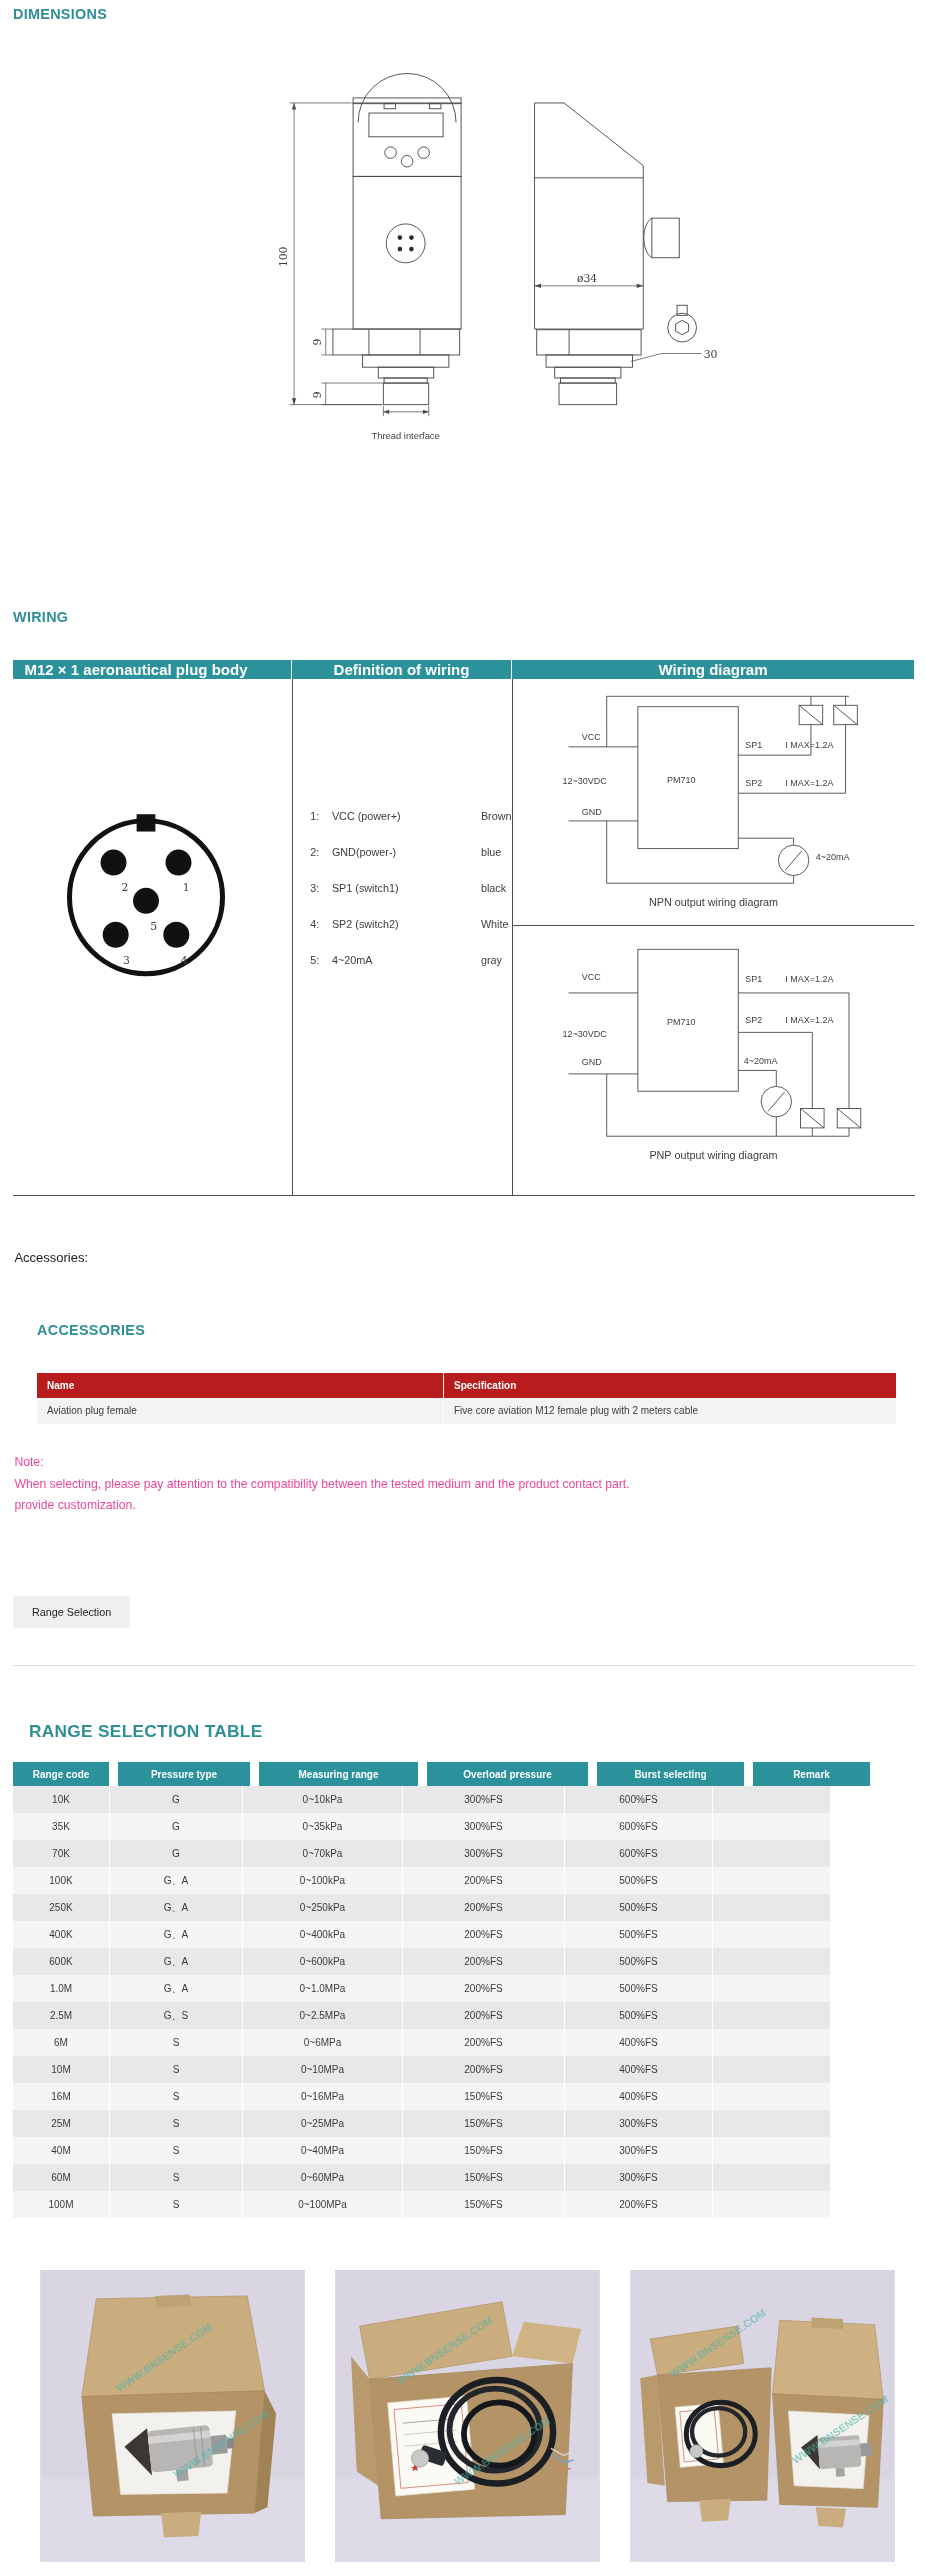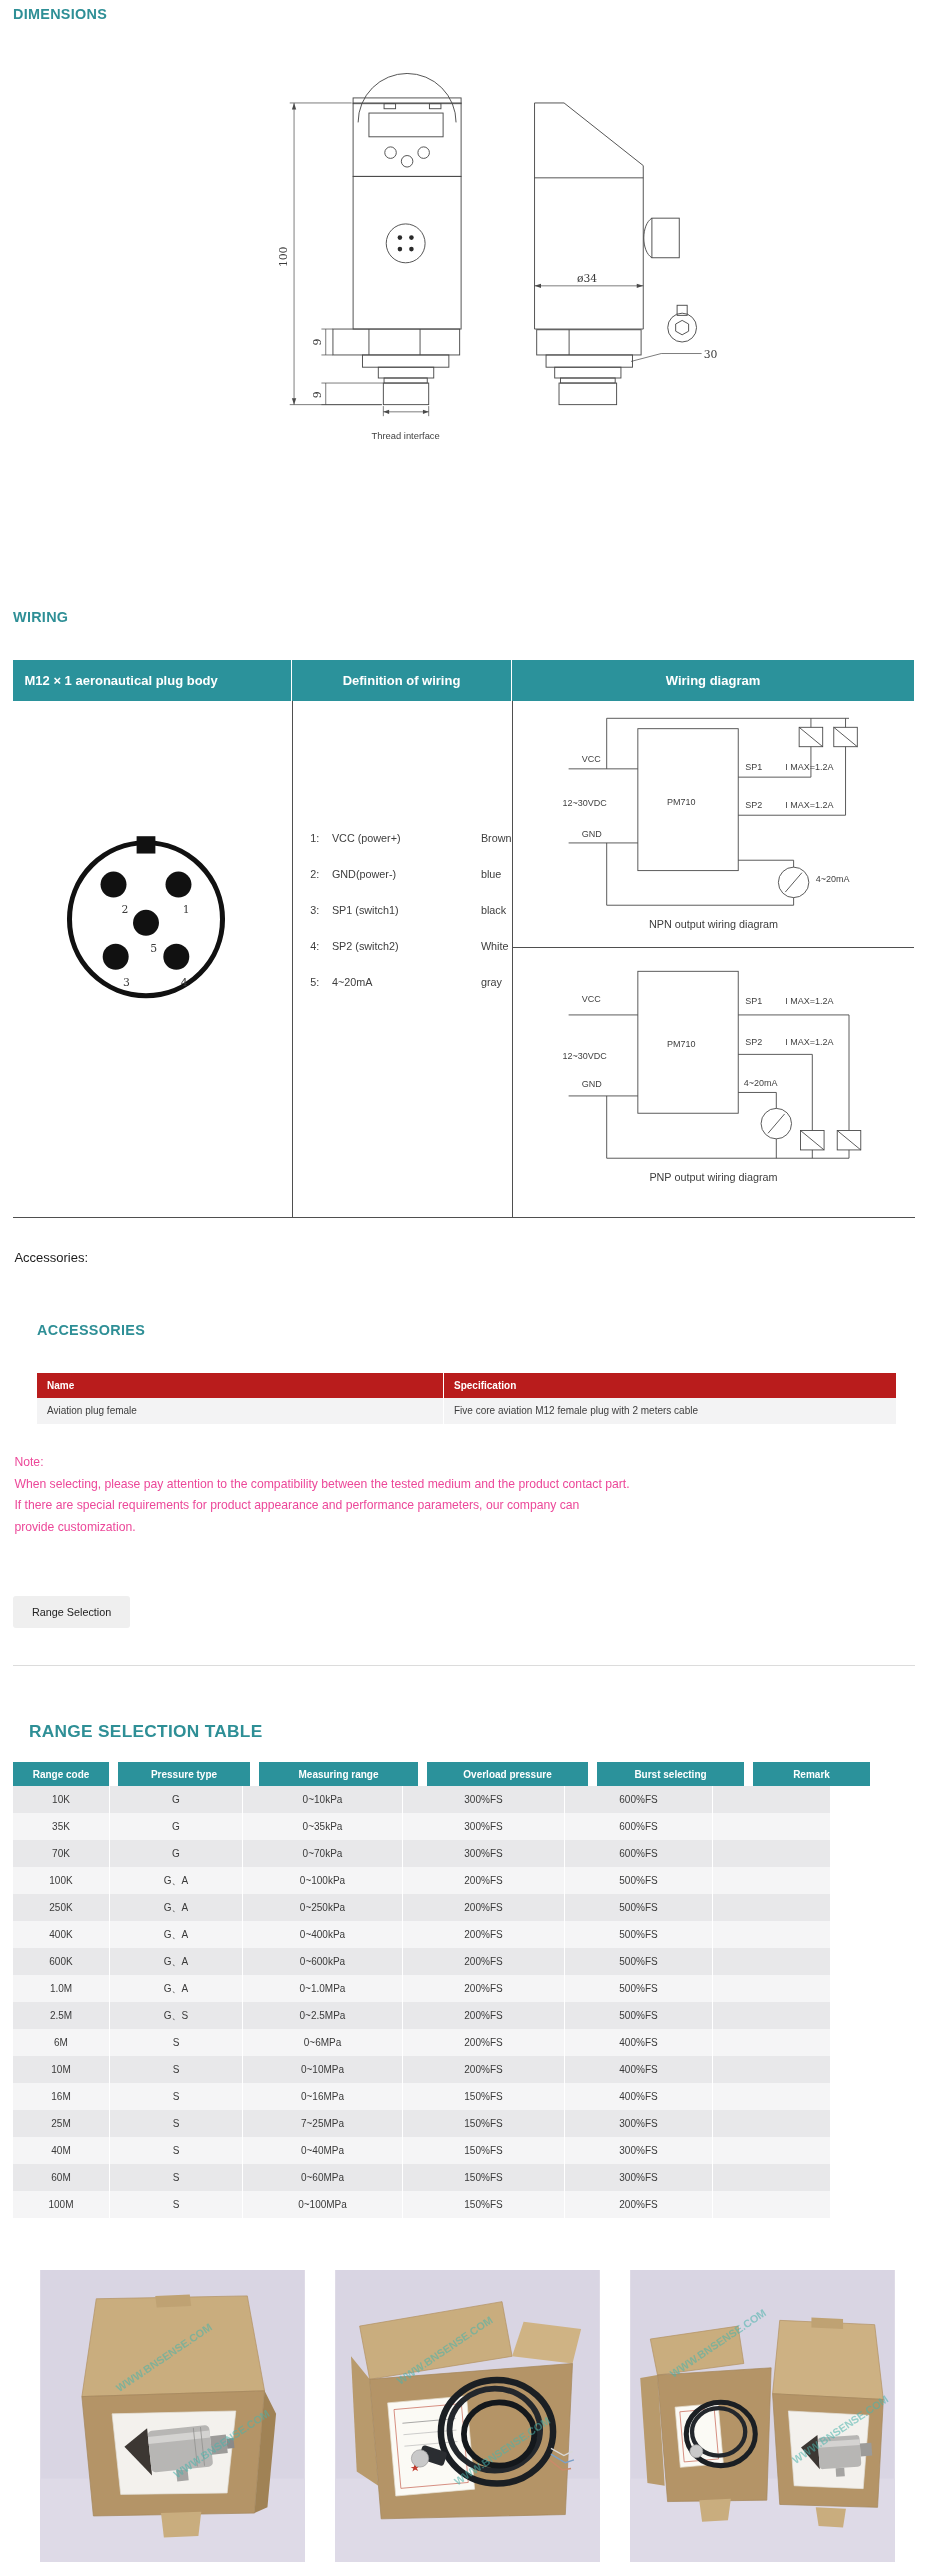--- a/index.html
+++ b/index.html
@@ -9,21 +9,21 @@
   #dim-title{left:13px;top:5.8px;font-size:14.4px;}
   #wiring-title{left:13px;top:609px;font-size:14.4px;}
   #acc-title{left:37px;top:1322px;font-size:14.4px;}
   #range-title{left:29px;top:1721px;font-size:17.3px;}
 
   #dims-svg{position:absolute;left:180px;top:36px;}
 
   
   .wiring-table{position:absolute;left:13px;top:660px;width:902px;}
   .w-head{display:grid;grid-template-columns:279px 220px 402px;}
-  .w-head .cell{background:#2b929b;color:#fff;font-size:13px;font-weight:bold;height:41px;
+  .w-head .cell{background:#2b929b;color:#fff;font-size:15px;font-weight:bold;height:19px;
     display:flex;align-items:center;justify-content:center;border-right:1.4px solid #fff;box-sizing:border-box;}
   .w-head .cell:first-child{justify-content:flex-start;padding-left:11.5px;}
   .w-head .cell:last-child{border-right:none;}
   .w-body{display:grid;grid-template-columns:279px 220px 402px;height:517px;
     border-bottom:1.4px solid #4f4f4f;box-sizing:border-box;}
   .w-col{position:relative;box-sizing:border-box;}
   .w-col + .w-col{border-left:0.7px solid #4f4f4f;}
   #plug-svg{position:absolute;left:37px;top:128px;}
   .def-col{padding-top:131px;padding-left:17.3px;}
   .pin-row{display:flex;align-items:baseline;height:36px;font-size:10.8px;color:#3d3d3d;}
@@ -298,21 +298,20 @@
         <div class="acc-row">
           <div class="cell">Aviation plug female</div>
           <div class="cell">Five core aviation M12 female plug with 2 meters cable</div>
         </div>
       </div>
   </div>
 
   <div class="note">
     <div>Note:</div>
     <div>When selecting, please pay attention to the compatibility between the tested medium and the product contact part.</div>
-    <div>If there are special requirements for product appearance and performance parameters, our company can</div>
     <div>provide customization.</div>
   </div>
 
   <button class="range-btn">Range Selection</button>
   <div class="divider"></div>
 
   <h2 class="teal-h" id="range-title">RANGE SELECTION TABLE</h2>
   <div class="range-table">
     <div class="range-head" id="range-head">
         <div class="cell">Range code</div>
@@ -415,21 +414,21 @@
           <div class="cell">16M</div>
           <div class="cell">S</div>
           <div class="cell">0~16MPa</div>
           <div class="cell">150%FS</div>
           <div class="cell">400%FS</div>
           <div class="cell"></div>
         </div>
         <div class="range-row">
           <div class="cell">25M</div>
           <div class="cell">S</div>
-          <div class="cell">7~25MPa</div>
+          <div class="cell">0~25MPa</div>
           <div class="cell">150%FS</div>
           <div class="cell">300%FS</div>
           <div class="cell"></div>
         </div>
         <div class="range-row">
           <div class="cell">40M</div>
           <div class="cell">S</div>
           <div class="cell">0~40MPa</div>
           <div class="cell">150%FS</div>
           <div class="cell">300%FS</div>

